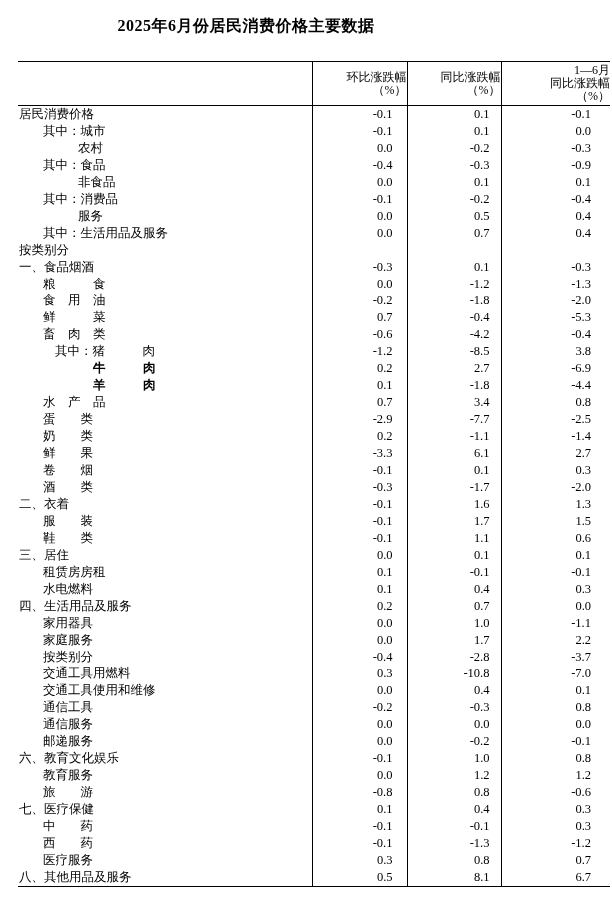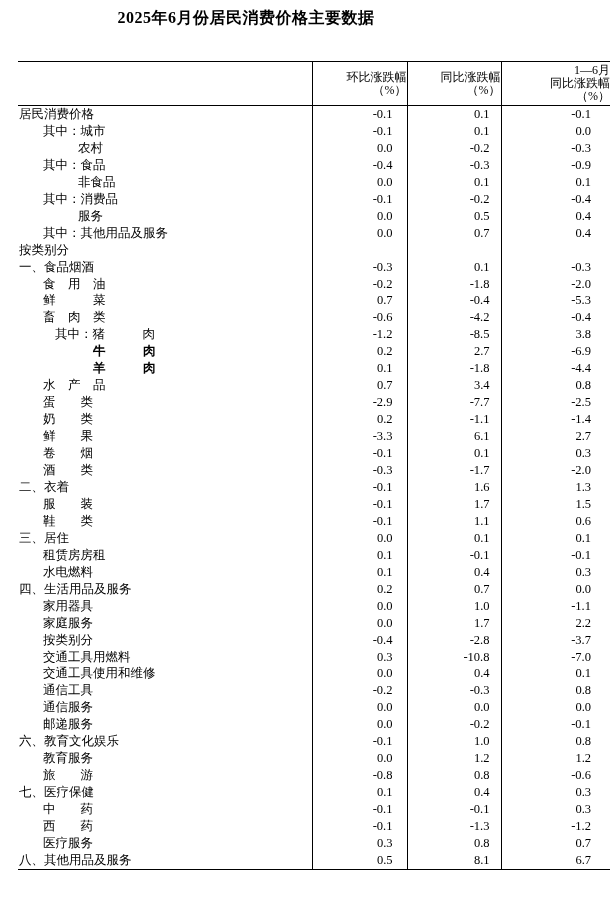--- a/index.html
+++ b/index.html
@@ -13,21 +13,21 @@
     color: #000000;
   }
   .page {
     position: relative;
     width: 612px;
     height: 911px;
     background: #ffffff;
   }
   .title {
     position: absolute;
-    top: 8px;
+    top: 16px;
     left: 0;
     width: 492px;
     text-align: center;
     font-size: 16px;
     font-weight: bold;
     letter-spacing: 0.5px;
   }
   .table-wrap {
     position: absolute;
     left: 18px;
@@ -169,21 +169,21 @@
     <td class="label ind3">
       <span>服务</span>
     </td>
     <td class="num">0.0</td>
     <td class="num">0.5</td>
     <td class="num">0.4</td>
   </tr>
 
   <tr>
     <td class="label ind1">
-      <span>其中：其他用品及服务</span>
+      <span>其中：生活用品及服务</span>
     </td>
     <td class="num">0.0</td>
     <td class="num">0.7</td>
     <td class="num">0.4</td>
   </tr>
 
   <tr>
     <td class="label ind0">
       <span>按类别分</span>
     </td>
@@ -194,20 +194,28 @@
 
   <tr>
     <td class="label ind0">
       <span>一、食品烟酒</span>
     </td>
     <td class="num">-0.3</td>
     <td class="num">0.1</td>
     <td class="num">-0.3</td>
   </tr>
 
+  <tr>
+    <td class="label ind1">
+      <span>粮　　　食</span>
+    </td>
+    <td class="num">0.0</td>
+    <td class="num">-1.2</td>
+    <td class="num">-1.3</td>
+  </tr>
 
   <tr>
     <td class="label ind1">
       <span>食　用　油</span>
     </td>
     <td class="num">-0.2</td>
     <td class="num">-1.8</td>
     <td class="num">-2.0</td>
   </tr>
 

